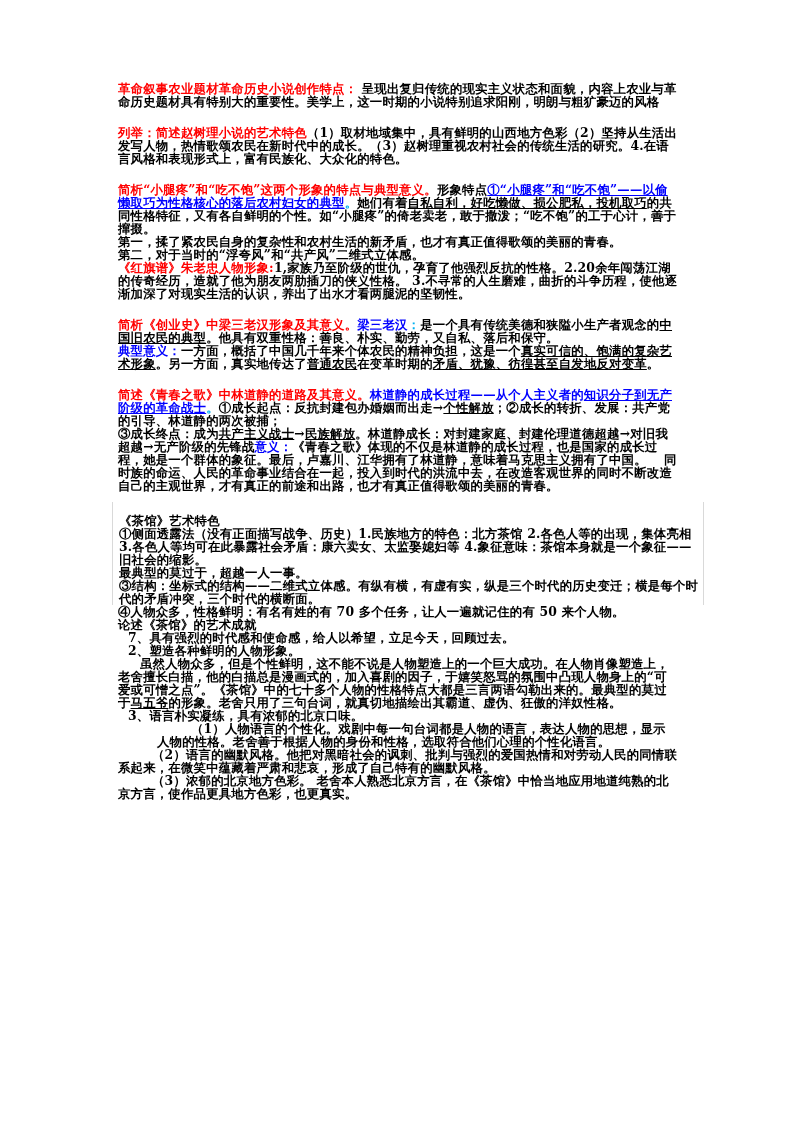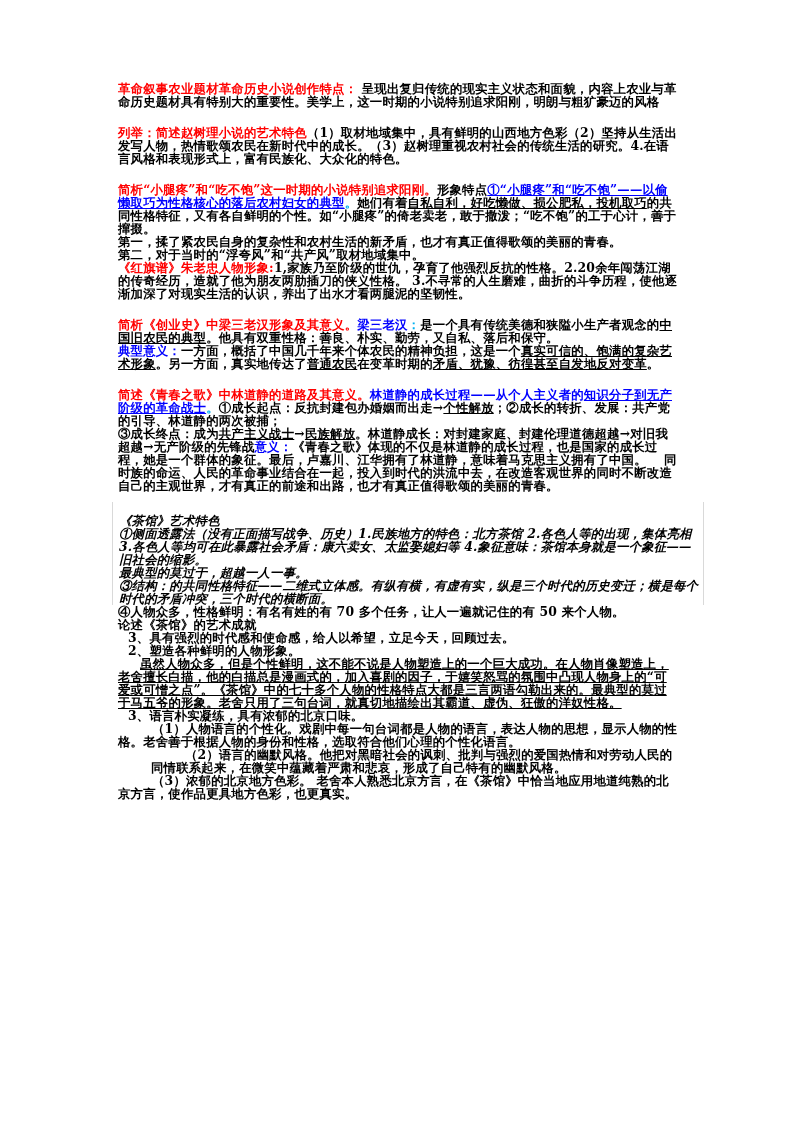--- a/index.html
+++ b/index.html
@@ -8,45 +8,45 @@
   .page { position: absolute; left: 118px; top: 82px; width: 560px; }
   p { margin: 0; font-size: 12.4px; line-height: 13px; font-weight: bold; letter-spacing: 0.2px; }
   .red { color: #ff0000; }
   .blue { color: #0000ff; }
   .cyan { color: #00b0f0; }
   .u { text-decoration: underline; }
   .gap { height: 18px; }
   .gap-s { height: 10px; }
   .box { position: relative; margin-left: -6px; padding-left: 6px; width: 584px;
          border-left: 1px solid #d9d9d9; border-right: 1px solid #d9d9d9; }
-  .box-inner { padding-top: 12px; font-style: italic; }
+  .box-inner { padding-top: 12px; }
   .indent1 { padding-left: 10px; }
 </style>
 </head>
 <body>
 
 <div class="page">
 
   <p>
     <span class="red">革命叙事农业题材革命历史小说创作特点：</span><span> 呈现出复归传统的现实主义状态和面貌，内容上农业与革命历史题材具有特别大的重要性。美学上，这一时期的小说特别追求阳刚，明朗与粗犷豪迈的风格</span>
   </p>
 
   <div class="gap"></div>
 
   <p>
     <span class="red">列举：简述赵树理小说的艺术特色</span><span>（1）取材地域集中，具有鲜明的山西地方色彩（2）坚持从生活出发写人物，热情歌颂农民在新时代中的成长。（3）赵树理重视农村社会的传统生活的研究。4.在语言风格和表现形式上，富有民族化、大众化的特色。</span>
   </p>
 
   <div class="gap"></div>
 
   <p>
-    <span class="red">简析“小腿疼”和“吃不饱”这一时期的小说特别追求阳刚。</span><span>形象特点</span><span class="blue u">①“小腿疼”和“吃不饱”——以偷懒取巧为性格核心的落后农村妇女的典型</span><span class="cyan">。</span><span>她们有着</span><span class="u">自私自利，好吃懒做、损公肥私，投机取巧</span><span>的共同性格特征，又有各自鲜明的个性。如“小腿疼”的倚老卖老，敢于撒泼；“吃不饱”的工于心计，善于撺掇。</span>
+    <span class="red">简析“小腿疼”和“吃不饱”这两个形象的特点与典型意义。</span><span>形象特点</span><span class="blue u">①“小腿疼”和“吃不饱”——以偷懒取巧为性格核心的落后农村妇女的典型</span><span class="cyan">。</span><span>她们有着</span><span class="u">自私自利，好吃懒做、损公肥私，投机取巧</span><span>的共同性格特征，又有各自鲜明的个性。如“小腿疼”的倚老卖老，敢于撒泼；“吃不饱”的工于心计，善于撺掇。</span>
   </p>
   <p>第一，揉了紧农民自身的复杂性和农村生活的新矛盾，也才有真正值得歌颂的美丽的青春。</p>
-  <p>第二，对于当时的“浮夸风”和“共产风”取材地域集中。</p>
+  <p>第二，对于当时的“浮夸风”和“共产风”二维式立体感。</p>
 
   <p>
     <span class="red">《红旗谱》朱老忠人物形象:</span><span>1,家族乃至阶级的世仇，孕育了他强烈反抗的性格。2.20余年闯荡江湖的传奇经历，造就了他为朋友两肋插刀的侠义性格。 3.不寻常的人生磨难，曲折的斗争历程，使他逐渐加深了对现实生活的认识，养出了出水才看两腿泥的坚韧性。</span>
   </p>
 
   <div class="gap"></div>
 
   <p>
     <span class="red">简析《创业史》中梁三老汉形象及其意义。</span><span class="blue">梁三老汉</span><span class="cyan">：</span><span>是一个具有传统美德和狭隘小生产者观念的</span><span class="u">中国旧农民的典型</span><span>。他具有双重性格：善良、朴实、勤劳，又自私、落后和保守。</span><br><span class="blue">典型意义：</span><span>一方面，概括了中国几千年来个体农民的精神负担，这是一个</span><span class="u">真实可信的、饱满的复杂艺术形象</span><span>。另一方面，真实地传达了</span><span class="u">普通农民</span><span>在变革时期的</span><span class="u">矛盾、犹豫、彷徨甚至自发地反对变革</span><span>。</span>
   </p>
@@ -57,29 +57,29 @@
     <span class="red">简述《青春之歌》中林道静的道路及其意义。</span><span class="blue">林道静的成长过程——从个人主义者的</span><span class="blue u">知识分子到无产阶级的革命战士</span><span class="cyan">。</span><span>①成长起点：反抗封建包办婚姻而出走→</span><span class="u">个性解放</span><span>；②成长的转折、发展：共产党的引导、林道静的两次被捕；</span><br><span>③成长终点：成为</span><span class="u">共产主义战士</span><span>→</span><span class="u">民族解放</span><span>。林道静成长：对封建家庭、封建伦理道德超越→对旧我超越→无产阶级的先锋战</span><span class="blue">意义：</span><span>《青春之歌》体现的不仅是林道静的成长过程，也是国家的成长过程，她是一个群体的象征。最后，卢嘉川、江华拥有了林道静，意味着马克思主义拥有了中国。　 同时族的命运、人民的革命事业结合在一起，投入到时代的洪流中去，在改造客观世界的同时不断改造自己的主观世界，才有真正的前途和出路，也才有真正值得歌颂的美丽的青春。</span>
   </p>
 
   <div class="gap-s"></div>
 
   <div class="box">
     <div class="box-inner">
       <p>《茶馆》艺术特色</p>
       <p>①侧面透露法（没有正面描写战争、历史）1.民族地方的特色：北方茶馆 2.各色人等的出现，集体亮相 3.各色人等均可在此暴露社会矛盾：康六卖女、太监娶媳妇等 4.象征意味：茶馆本身就是一个象征——旧社会的缩影。</p>
       <p>最典型的莫过于，超越一人一事。</p>
-      <p>③结构：的共同性格特征——二维式立体感。有纵有横，有虚有实，纵是三个时代的历史变迁；横是每个时代的矛盾冲突，三个时代的横断面。</p>
+      <p>③结构：坐标式的结构——二维式立体感。有纵有横，有虚有实，纵是三个时代的历史变迁；横是每个时代的矛盾冲突，三个时代的横断面。</p>
     </div>
   </div>
   <p>④人物众多，性格鲜明：有名有姓的有 70 多个任务，让人一遍就记住的有 50 来个人物。</p>
 
   <p>论述《茶馆》的艺术成就</p>
-  <p class="indent1">3、具有强烈的时代感和使命感，给人以希望，立足今天，回顾过去。</p>
+  <p class="indent1">7、具有强烈的时代感和使命感，给人以希望，立足今天，回顾过去。</p>
   <p class="indent1">2、塑造各种鲜明的人物形象。</p>
-  <p style="text-indent:22px;text-decoration:underline;">
+  <p style="text-indent:22px;">
     <span>虽然人物众多，但是个性鲜明，这不能不说是人物塑造上的一个巨大成功。在人物肖像塑造上，老舍擅长白描，他的白描总是漫画式的，加入喜剧的因子，于嬉笑怒骂的氛围中凸现人物身上的“可爱或可憎之点”。《茶馆》中的七十多个人物的性格特点大都是三言两语勾勒出来的。最典型的莫过于</span><span class="u">马五爷</span><span>的形象。老舍只用了三句台词，就真切地描绘出其霸道、虚伪、狂傲的洋奴性格。</span>
   </p>
   <p class="indent1">3、语言朴实凝练，具有浓郁的北京口味。</p>
-  <p style="text-indent:34px;">（1）人物语言的个性化。戏剧中每一句台词都是人物的语言，表达人物的思想，显示人物的性格。老舍善于根据人物的身份和性格，选取符合他们心理的个性化语言。</p>
-  <p style="text-indent:34px;margin-left:33px;">（2）语言的幽默风格。他把对黑暗社会的讽刺、批判与强烈的爱国热情和对劳动人民的同情联系起来，在微笑中蕴藏着严肃和悲哀，形成了自己特有的幽默风格。</p>
+  <p style="text-indent:34px;margin-left:39px;">（1）人物语言的个性化。戏剧中每一句台词都是人物的语言，表达人物的思想，显示人物的性格。老舍善于根据人物的身份和性格，选取符合他们心理的个性化语言。</p>
+  <p style="text-indent:34px;">（2）语言的幽默风格。他把对黑暗社会的讽刺、批判与强烈的爱国热情和对劳动人民的同情联系起来，在微笑中蕴藏着严肃和悲哀，形成了自己特有的幽默风格。</p>
   <p style="text-indent:34px;">（3）浓郁的北京地方色彩。 老舍本人熟悉北京方言，在《茶馆》中恰当地应用地道纯熟的北京方言，使作品更具地方色彩，也更真实。</p>
 
 </div>
 
 </body></html>

